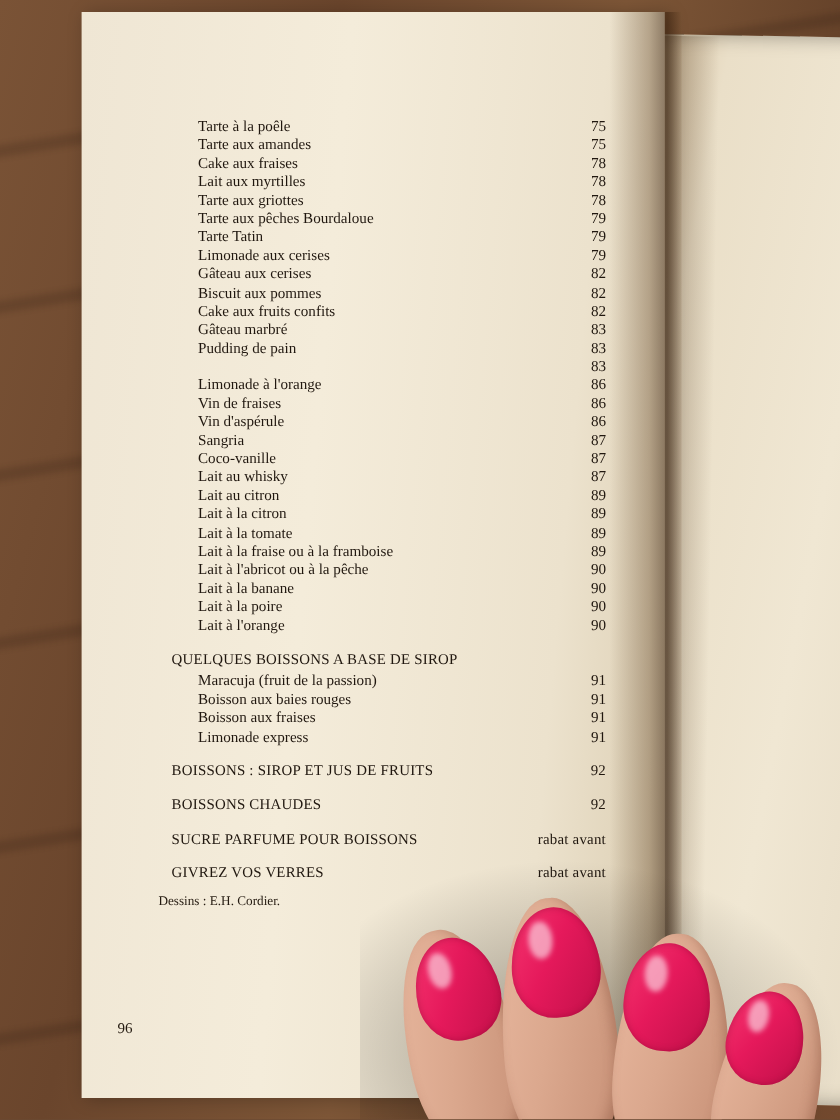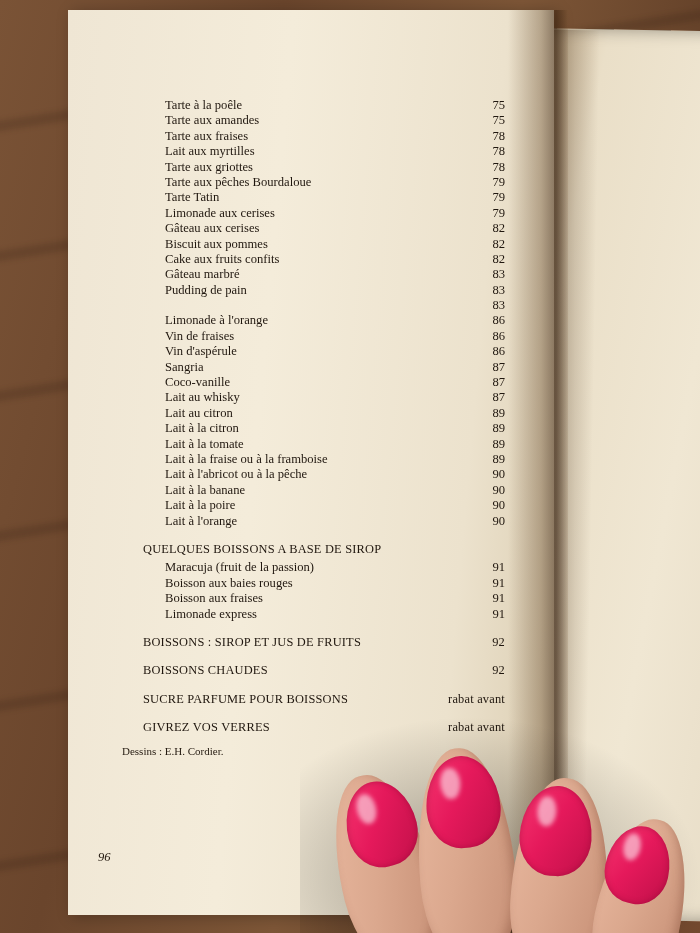--- a/index.html
+++ b/index.html
@@ -122,31 +122,30 @@
     font-size: 12.4px;
     letter-spacing: .2px;
     white-space: nowrap;
   }
   .section .t { position: absolute; left: 0px; }
   .section .p { position: absolute; left: 340px; width: 22px; text-align: right; }
   .section .p.wide { left: 268px; width: 94px; text-align: right; }
   .credit {
     position: absolute;
     top: 735px;
-    left: 54px;
+    left: 64px;
     font-size: 11px;
     color: #241a10;
   }
   .folio {
     position: absolute;
     top: 840px;
     left: 30px;
     font-size: 12.5px;
     color: #241a10;
-    font-style: italic;
   }
 
   
   .right-curve {
     position: absolute;
     top: 30px;
     left: 478px;
     width: 54px;
     height: 890px;
     background: linear-gradient(90deg, rgba(70,45,20,.45), rgba(70,45,20,0));
@@ -233,21 +232,21 @@
 
         <div class="entry">
             <span class="t">Tarte à la poêle</span>
             <span class="p">75</span>
           </div>
         <div class="entry">
             <span class="t">Tarte aux amandes</span>
             <span class="p">75</span>
           </div>
         <div class="entry">
-            <span class="t">Tarte aux fraises</span>
+            <span class="t">Cake aux fraises</span>
             <span class="p">78</span>
           </div>
         <div class="entry">
             <span class="t">Lait aux myrtilles</span>
             <span class="p">78</span>
           </div>
         <div class="entry">
             <span class="t">Tarte aux griottes</span>
             <span class="p">78</span>
           </div>

